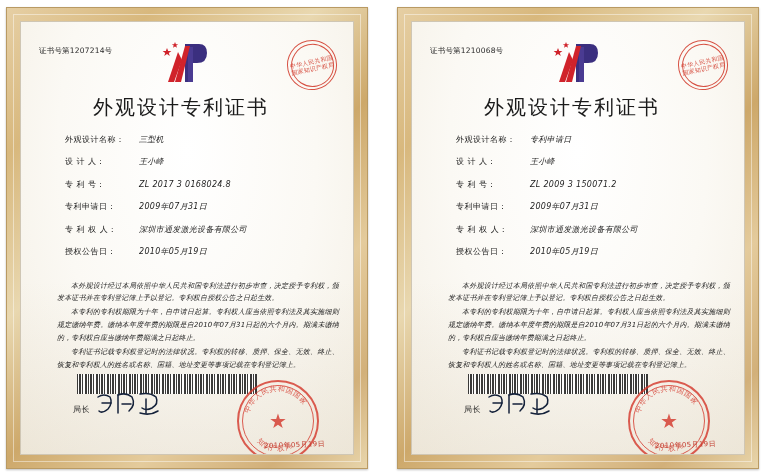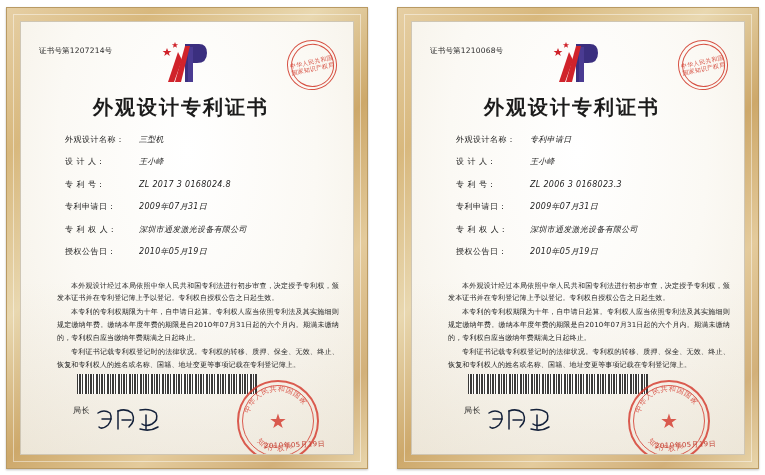--- a/index.html
+++ b/index.html
@@ -79,21 +79,21 @@
   }
   .topseal:before{
     content:"";position:absolute;left:2.5px;top:2.5px;right:2.5px;bottom:2.5px;
     border:.8px solid #d23b2c;border-radius:50%;
   }
 
   
   .title{
     position:absolute;left:0;right:12px;top:72px;
     text-align:center;
-    font-size:20px;font-weight:bold;color:#1b1b1b;
+    font-size:20px;font-weight:normal;color:#1b1b1b;
     letter-spacing:2px;
     font-family:"DejaVu Sans","Liberation Sans",sans-serif;
   }
 
   
   .fields{
     position:absolute;left:44px;right:30px;top:112px;
   }
   .fld{
     display:flex;align-items:baseline;
@@ -103,39 +103,40 @@
   }
   .fld .lab{width:74px;flex:0 0 74px;letter-spacing:.5px;}
   .fld .val{letter-spacing:.3px;font-style:italic;}
 
   
   .body{
     position:absolute;left:36px;right:14px;top:258px;
     font-size:7px;line-height:1.85;color:#232323;
     text-align:justify;
     letter-spacing:.15px;
+    font-style:italic;
   }
   .body p{margin:0 0 1px 0;text-indent:14px;}
 
   
   .barcode{
     position:absolute;left:56px;top:352px;
     width:180px;height:20px;
     background:repeating-linear-gradient(90deg,
       #1a1a1a 0px,#1a1a1a 1px,#fff 1px,#fff 2px,
       #1a1a1a 2px,#1a1a1a 4px,#fff 4px,#fff 5.5px,
       #1a1a1a 5.5px,#1a1a1a 6.2px,#fff 6.2px,#fff 8px,
       #1a1a1a 8px,#1a1a1a 10px,#fff 10px,#fff 11px);
     opacity:.85;
   }
 
   
   .sig-row{
-    position:absolute;left:52px;top:383px;
-    display:flex;
+    position:absolute;left:52px;top:367px;
+    display:flex;align-items:flex-end;
   }
   .sig-label{font-size:8px;color:#1c1c1c;margin-right:4px;padding-bottom:4px;letter-spacing:.5px;}
   .sig-img{width:72px;height:30px;}
 
   
   .bigseal{
     position:absolute;right:34px;top:358px;
     width:78px;height:78px;border-radius:50%;
     border:2px solid #d4362a;
     opacity:.8;
@@ -284,21 +285,21 @@
         <div class="fld">
           <span class="lab">外观设计名称：</span>
           <span class="val">专利申请日</span>
         </div>
         <div class="fld">
           <span class="lab">设 计 人：</span>
           <span class="val">王小峰</span>
         </div>
         <div class="fld">
           <span class="lab">专 利 号：</span>
-          <span class="val">ZL 2006 3 0168023.3</span>
+          <span class="val">ZL 2009 3 150071.2</span>
         </div>
         <div class="fld">
           <span class="lab">专利申请日：</span>
           <span class="val">2009年07月31日</span>
         </div>
         <div class="fld">
           <span class="lab">专 利 权 人：</span>
           <span class="val">深圳市通发激光设备有限公司</span>
         </div>
         <div class="fld">

